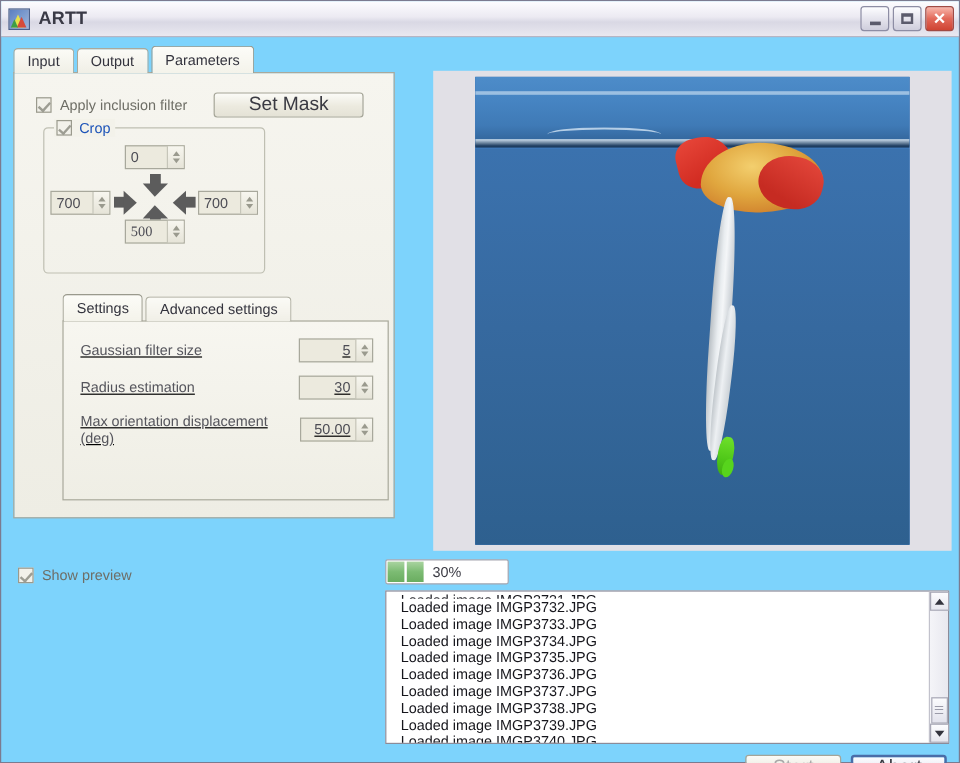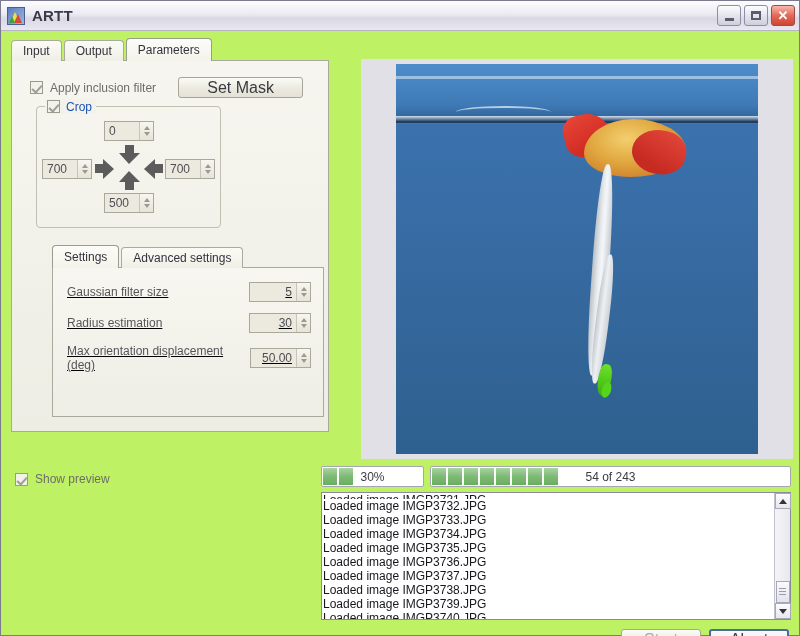--- a/index.html
+++ b/index.html
@@ -8,21 +8,21 @@
     font-family: "Liberation Sans", sans-serif;
     font-size: 12px;
     background: #ffffff;
     overflow: hidden;
   }
 
   
   .window {
     position: absolute; left: 0; top: 0;
     width: 800px; height: 636px;
-    background: #bef264;
+    background: #7dd3fc;
     border: 1px solid #7b7b90;
     display: flex; flex-direction: column;
   }
   .titlebar {
     height: 30px;
     background: linear-gradient(180deg,#fdfdff 0%, #eceaf2 45%, #d9d8e4 60%, #e9e8f0 100%);
     border-bottom: 1px solid #b6b5c4;
     display: flex; align-items: center;
     padding: 0 4px 0 6px;
     flex: none;
@@ -277,21 +277,21 @@
 
   .logbox {
     position: absolute; left: 320px; top: 461px;
     width: 470px; height: 128px;
     border: 1px solid #8b8b99;
     background: #ffffff;
     display: flex;
   }
   .log-list {
     flex: 1 1 auto; position: relative; overflow: hidden;
-    padding-left: 1px;
+    padding-left: 12px;
   }
   .log-line {
     font-size: 12px; color: #16161c; line-height: 14px; white-space: nowrap;
   }
   .log-line.clipped { height: 6px; overflow: hidden; }
   .vscroll {
     width: 16px; flex: none;
     border-left: 1px solid #c2c2cc;
     background: linear-gradient(90deg,#f4f4f8 0%, #e8e8ef 100%);
     display: flex; flex-direction: column; align-items: center;
@@ -416,21 +416,21 @@
                   <div class="head"></div>
                 </div>
             </div>
 
             <div class="arrow-blk" style="left:82px; top:64px;">
               <div class="arw-up">
                   <div class="shaft"></div>
                   <div class="head"></div>
                 </div>
             </div>
-            <div class="spin" style="left:67px; top:86px;">
+            <div class="spin" style="left:67px; top:76px;font-family:Liberation Serif, serif;">
               <div class="val left">500</div>
               <div class="arrows">
                   <div class="ar-up"></div>
                   <div class="ar-dn"></div>
                 </div>
             </div>
           </div>
         </div>
 
         <div class="inner-tabs">
@@ -503,33 +503,20 @@
     </div>
 
     <div class="progress-row">
       <div class="pbar small">
         <div class="pseg-wrap">
           <div class="pseg"></div>
             <div class="pseg"></div>
         </div>
         <div class="ptext">30%</div>
       </div>
-      <div class="pbar large">
-        <div class="pseg-wrap">
-          <div class="pseg"></div>
-            <div class="pseg"></div>
-            <div class="pseg"></div>
-            <div class="pseg"></div>
-          <div class="pseg"></div>
-            <div class="pseg"></div>
-            <div class="pseg"></div>
-            <div class="pseg"></div>
-        </div>
-        <div class="ptext">54 of 243</div>
-      </div>
     </div>
 
     <div class="logbox">
       <div class="log-list">
         <div class="log-line clipped">Loaded image IMGP3731.JPG</div>
         <div class="log-line">Loaded image IMGP3732.JPG</div>
         <div class="log-line">Loaded image IMGP3733.JPG</div>
         <div class="log-line">Loaded image IMGP3734.JPG</div>
         <div class="log-line">Loaded image IMGP3735.JPG</div>
         <div class="log-line">Loaded image IMGP3736.JPG</div>

